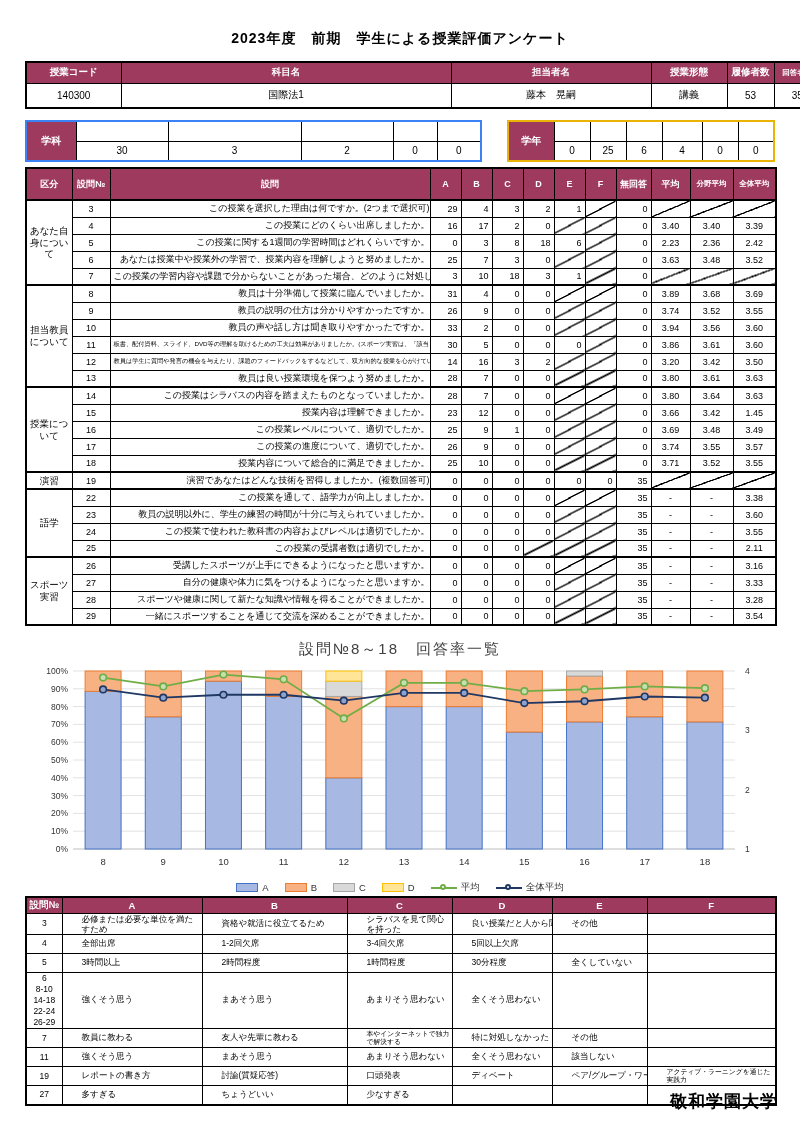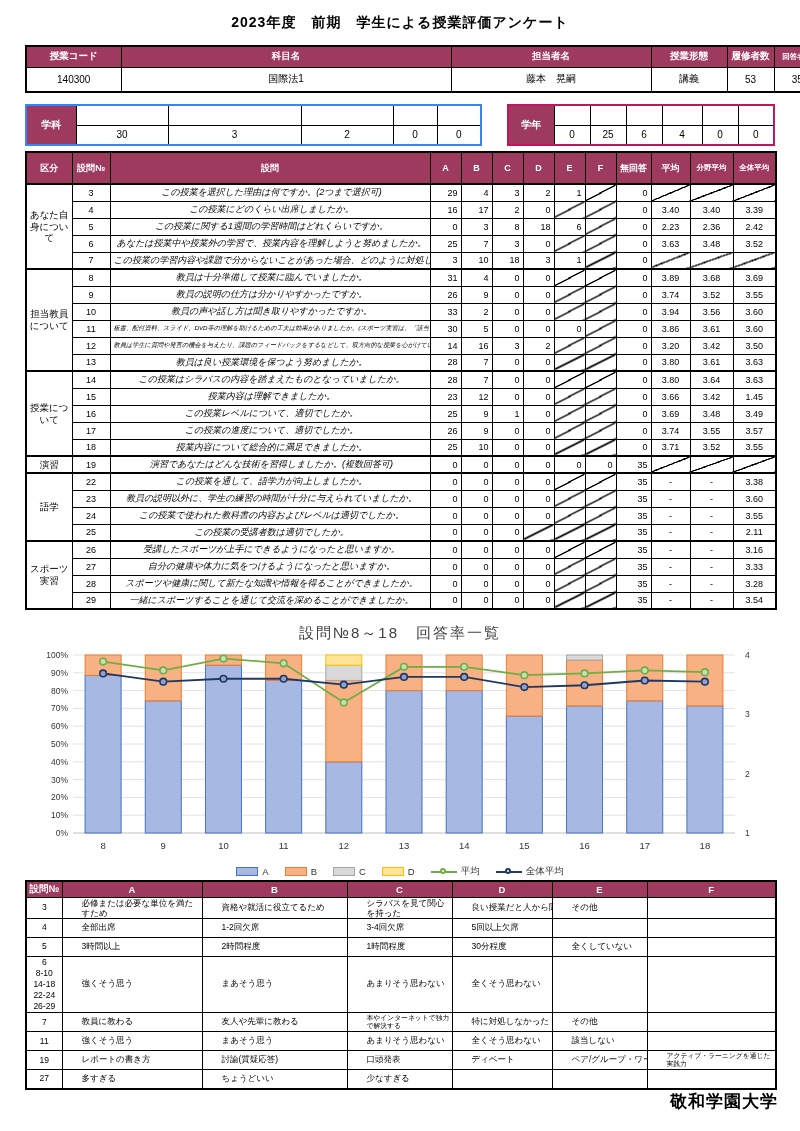--- a/index.html
+++ b/index.html
@@ -4,46 +4,46 @@
 <style>
   * { margin:0; padding:0; box-sizing:border-box; }
   html,body { background:#fff; }
   body {
     width:800px; height:1131px; overflow:hidden;
     font-family:"Liberation Sans","DejaVu Sans",sans-serif;
     color:#000;
   }
   .page { width:800px; height:1131px; padding:0 25px; position:relative; }
 
-  .doc-title { text-align:center; font-size:14px; font-weight:bold; padding-top:14px; letter-spacing:1px; }
+  .doc-title { text-align:center; font-size:14px; font-weight:bold; padding-top:30px; letter-spacing:1px; }
 
   table { border-collapse:collapse; table-layout:fixed; }
   th,td { border:1px solid #000; overflow:hidden; white-space:nowrap; }
   .hd { background:#9e3a5e; color:#fff; font-weight:bold; text-align:center; font-size:9.5px; }
 
   
   .info-table { width:750px; margin-top:13px; border:2px solid #000; }
   .info-table th { height:21px; }
   .info-table td { height:25px; text-align:center; font-size:10px; }
   .sm { font-size:7.5px !important; }
 
   
   .row-tables { display:flex; justify-content:space-between; margin-top:11px; }
   .mini td { height:20px; text-align:center; font-size:10px; background:#fff; }
   .mini .side { background:#9e3a5e; color:#fff; font-weight:bold; font-size:10px; text-align:center; }
   .dept-table { width:455px; border:2px solid #3b82f6; }
-  .grade-table { width:266px; border:2px solid #be185d; }
+  .grade-table { width:266px; border:2px solid #eab308; }
 
   
   .main-table { width:750px; margin-top:5px; border:2px solid #000; }
   .main-table th { height:32px; font-size:9px; }
   .main-table td { height:17px; font-size:9px; }
   .main-table td.cat { text-align:center; white-space:normal; line-height:1.25; font-size:9.5px; }
   .main-table td.no { text-align:center; }
-  .main-table td.q { text-align:center; padding-left:3px;font-style:italic; }
+  .main-table td.q { text-align:right; padding-left:3px; }
   .main-table td.q.small { font-size:6.2px; }
   .main-table td.num { text-align:right; padding-right:3px; }
   .main-table td.avgc { text-align:center; }
   .diag { background:linear-gradient(to bottom right, transparent calc(50% - 0.7px), #000 calc(50% - 0.7px), #000 calc(50% + 0.7px), transparent calc(50% + 0.7px)); }
   tr.sec-first td { border-top:2px solid #000; }
 
   
   .chart-title { text-align:center; font-size:15px; color:#404040; margin-top:14px; letter-spacing:2px; }
   .chart-wrap { margin-top:4px; }
   .legend { display:flex; justify-content:center; align-items:center; gap:16px; font-size:9.5px; color:#333; margin-top:2px; }

